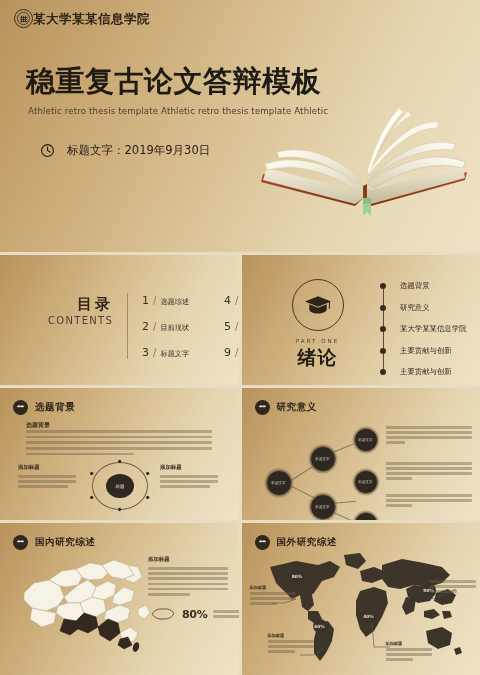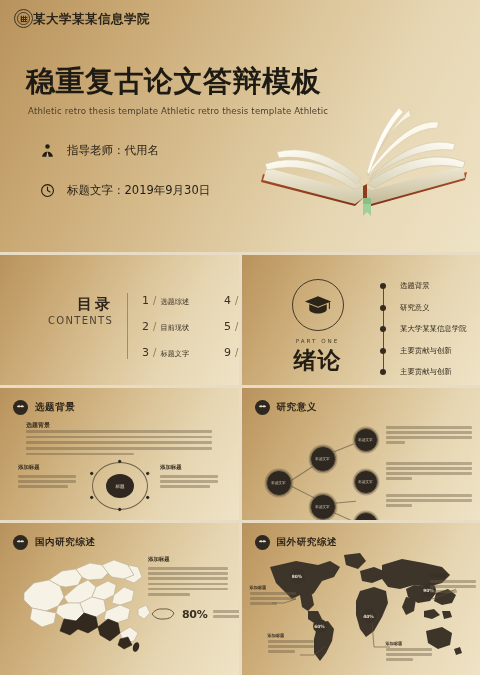--- a/index.html
+++ b/index.html
@@ -57,21 +57,21 @@
   .toc-n { font-size:11px; color:#3a3024; font-weight:400; }
   .toc-sl { color:#8a7858; font-size:10px; }
   .toc-l { font-size:7.2px; color:#3c3225; white-space:nowrap; }
 
   
   .pd-left { position:absolute; left:34px; top:24px; width:84px; text-align:center; }
   .pd-circ { width:52px; height:52px; margin:0 auto; border-radius:50%; border:1.4px solid #463a2a;
              display:flex; align-items:center; justify-content:center; }
   .pd-circ svg { width:28px; height:28px; }
   .pd-en { font-size:5.6px; letter-spacing:2px; color:#4b4032; margin-top:7px; }
-  .pd-cn { font-size:23px; font-weight:700; color:#241d14; letter-spacing:1px; margin-top:1px; }
+  .pd-cn { font-size:19px; font-weight:700; color:#241d14; letter-spacing:1px; margin-top:1px; }
   .pd-time { position:absolute; left:138px; top:26px; }
   .pd-line { position:absolute; left:3px; top:6px; bottom:6px; width:1px; background:#5b4c38; }
   .pd-items { display:flex; flex-direction:column; gap:11.5px; }
   .pd-item { display:flex; align-items:center; gap:14px; position:relative; }
   .pd-dot { width:6px; height:6px; border-radius:50%; background:#352b1f; flex:0 0 auto; margin-left:.5px; }
   .pd-tx { font-size:7.4px; color:#2e261b; white-space:nowrap; }
 
   
   .sh { position:absolute; left:13px; top:12px; display:flex; align-items:center; gap:7px; }
   .sh-ic { width:15px; height:15px; border-radius:50%; background:#2f2820;
@@ -133,30 +133,20 @@
 
     <div class="brand">
       <div class="seal"></div>
       <div class="brand-text">某大学某某信息学院</div>
     </div>
 
     <div class="hero-title">稳重复古论文答辩模板</div>
     <div class="hero-sub">Athletic retro thesis template Athletic retro thesis template Athletic</div>
 
     <div class="info-list">
-      <div class="info-row">
-        <span class="info-ic">
-          <svg viewBox="0 0 24 24" fill="currentColor">
-              <circle cx="12" cy="5.5" r="3.6"></circle>
-              <path d="M3.5 22c0-4.7 3.8-8 8.5-8s8.5 3.3 8.5 8z"></path>
-              <path d="M12 13.5 10 22h4z" fill="#d9c194"></path>
-            </svg>
-        </span>
-        <span class="info-tx">指导老师：代用名</span>
-      </div>
       <div class="info-row">
         <span class="info-ic">
           <svg viewBox="0 0 24 24" fill="none" stroke="currentColor" stroke-width="1.8">
               <circle cx="12" cy="12" r="9.5"></circle>
               <path d="M12 6.5V12l4 2.5" stroke-linecap="round"></path>
             </svg>
         </span>
         <span class="info-tx">标题文字：2019年9月30日</span>
       </div>
     </div>

